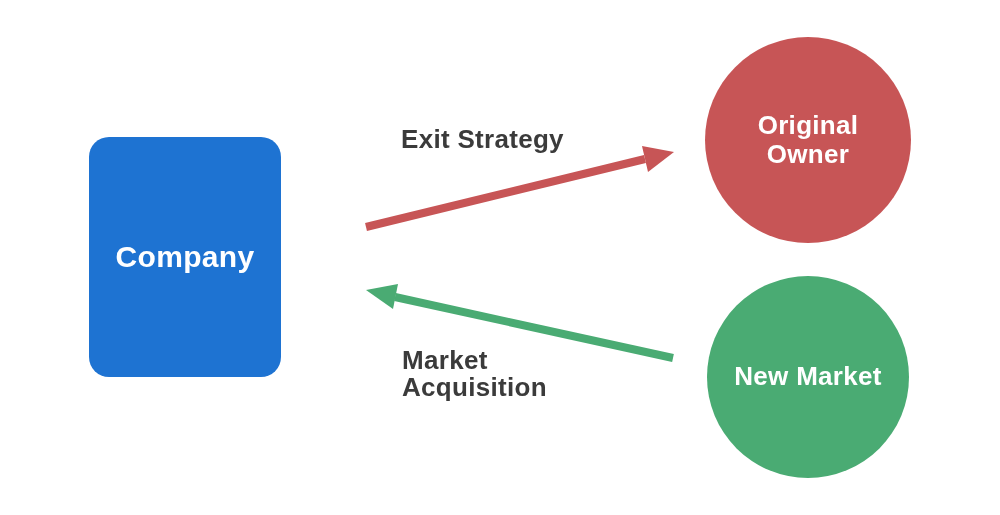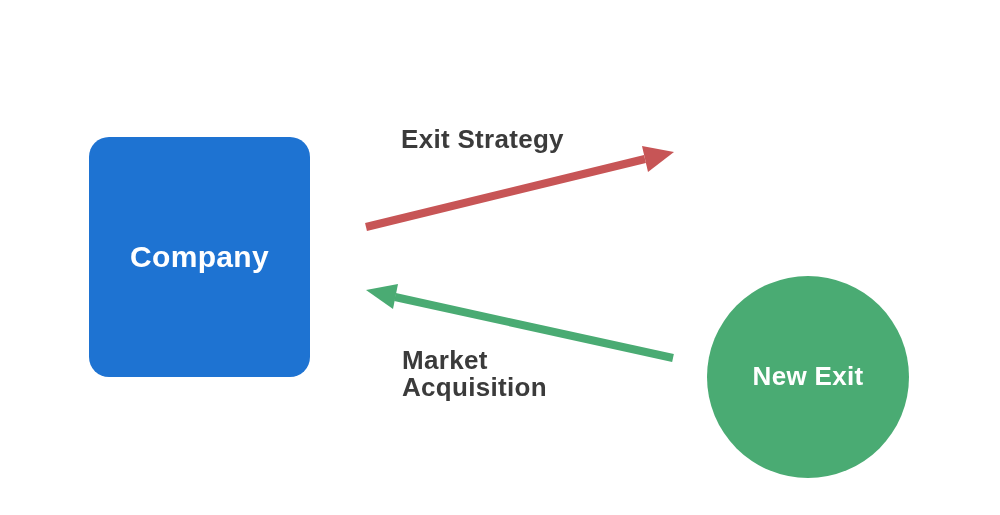--- a/index.html
+++ b/index.html
@@ -38,21 +38,21 @@
     align-items: center;
     justify-content: center;
     text-align: center;
     color: #ffffff;
     font-weight: bold;
     letter-spacing: 0.3px;
   }
   .node-company {
     left: 89px;
     top: 137px;
-    width: 221px;
+    width: 192px;
     height: 240px;
     border-radius: 20px;
     background: var(--company);
     font-size: 30px;
   }
   .node-circle {
     border-radius: 50%;
     font-size: 26px;
     line-height: 1.12;
   }
@@ -106,22 +106,25 @@
     <g>
       <line class="edge-green-line" x1="673" y1="358" x2="395" y2="297"></line>
       <polygon class="edge-green-head" points="366,290 398,284 393,309"></polygon>
     </g>
   </svg>
 
   <div class="node node-company">
     <span class="node-label">Company</span>
   </div>
 
+  <div class="node node-circle node-original-owner">
+    <span class="node-label">Original Owner</span>
+  </div>
 
   <div class="node node-circle node-new-owner">
-    <span class="node-label">New Exit</span>
+    <span class="node-label">New Market</span>
   </div>
 
   <div class="edge-label label-exit-strategy">Exit Strategy</div>
 
   <div class="edge-label label-market-acquisition">Market Acquisition</div>
 
 </div>
 
 </body></html>

